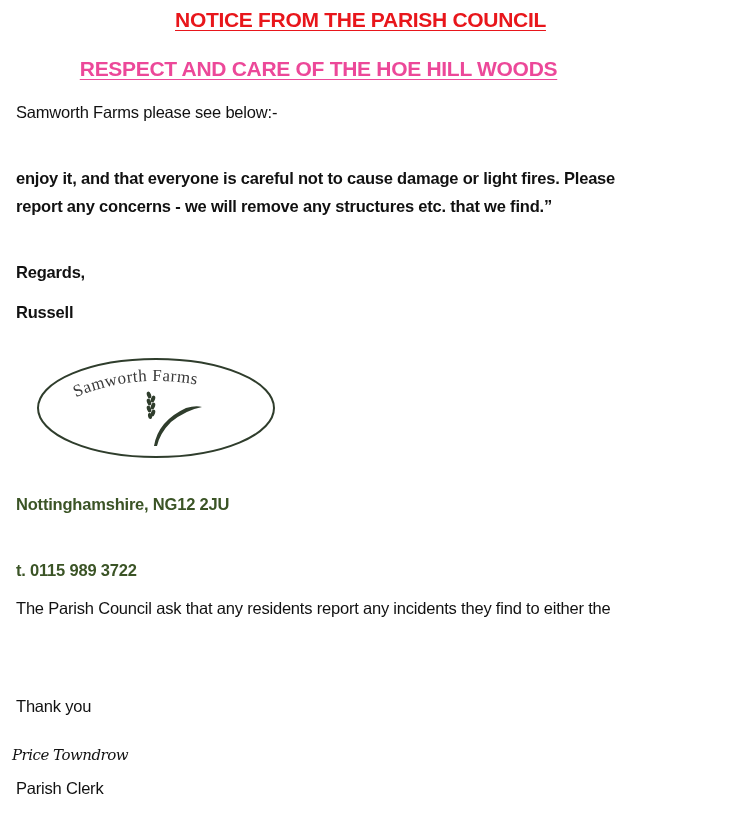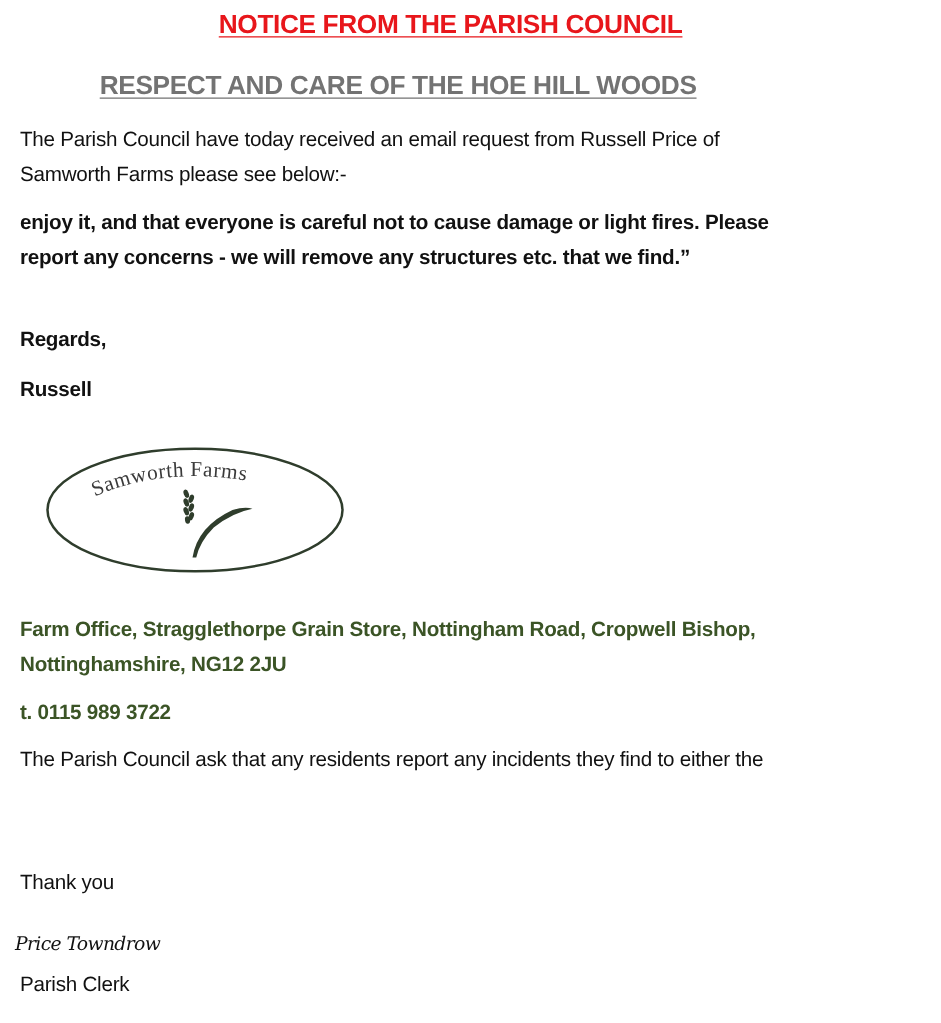--- a/index.html
+++ b/index.html
@@ -25,21 +25,21 @@
       text-decoration: underline;
       text-decoration-thickness: 1px;
       text-underline-offset: 3px;
       letter-spacing: -0.3px;
     }
     .title-black {
       left: 0; width: 637px; top: 57px;
       text-align: center;
       font-size: 21px;
       font-weight: bold;
-      color: #737373;
+      color: #ec4899;
       text-decoration: underline;
       text-decoration-thickness: 1px;
       text-underline-offset: 3px;
       letter-spacing: -0.3px;
     }
     .para {
       left: 16px;
       font-size: 16.5px;
       line-height: 28px;
       letter-spacing: -0.2px;
@@ -56,21 +56,20 @@
     .logo { left: 36px; top: 356px; width: 242px; height: 104px; }
     .line { display: block; white-space: nowrap; }
   </style>
 </head>
 <body>
 
 <div class="abs title-red">NOTICE FROM THE PARISH COUNCIL</div>
 <div class="abs title-black">RESPECT AND CARE OF THE HOE HILL WOODS</div>
 
 <div class="abs para" style="top:98px;">
-  <span class="line">The Parish Council have today received an email request from Russell Price of</span>
   <span class="line">Samworth Farms please see below:-</span>
 </div>
 
 <div class="abs para bold" style="top:164px;">
   <span class="line">enjoy it, and that everyone is careful not to cause damage or light fires. Please</span>
   <span class="line">report any concerns - we will remove any structures etc. that we find.”</span>
 </div>
 
 <div class="abs para bold" style="top:258px;">Regards,</div>
 <div class="abs para bold" style="top:298px;">Russell</div>
@@ -91,21 +90,20 @@
       <ellipse cx="117" cy="50" rx="2" ry="3.5" transform="rotate(20 117 50)"></ellipse>
       <ellipse cx="113" cy="53" rx="2" ry="3.5" transform="rotate(-20 113 53)"></ellipse>
       <ellipse cx="117" cy="57" rx="2" ry="3.5" transform="rotate(20 117 57)"></ellipse>
       <ellipse cx="114" cy="60" rx="2" ry="3" transform="rotate(-10 114 60)"></ellipse>
       <path d="M 118 90 Q 122 65 150 52 Q 160 49 166 51 Q 150 54 135 66 Q 124 77 121 90 Z"></path>
     </g>
   </svg>
 </div>
 
 <div class="abs para green" style="top:490px;">
-  <span class="line">Farm Office, Stragglethorpe Grain Store, Nottingham Road, Cropwell Bishop,</span>
   <span class="line">Nottinghamshire, NG12 2JU</span>
 </div>
 
 <div class="abs para green" style="top:556px;">t. 0115 989 3722</div>
 
 <div class="abs para" style="top:594px;">
   <span class="line">The Parish Council ask that any residents report any incidents they find to either the</span>
 </div>
 
 <div class="abs para" style="top:692px;">Thank you</div>

